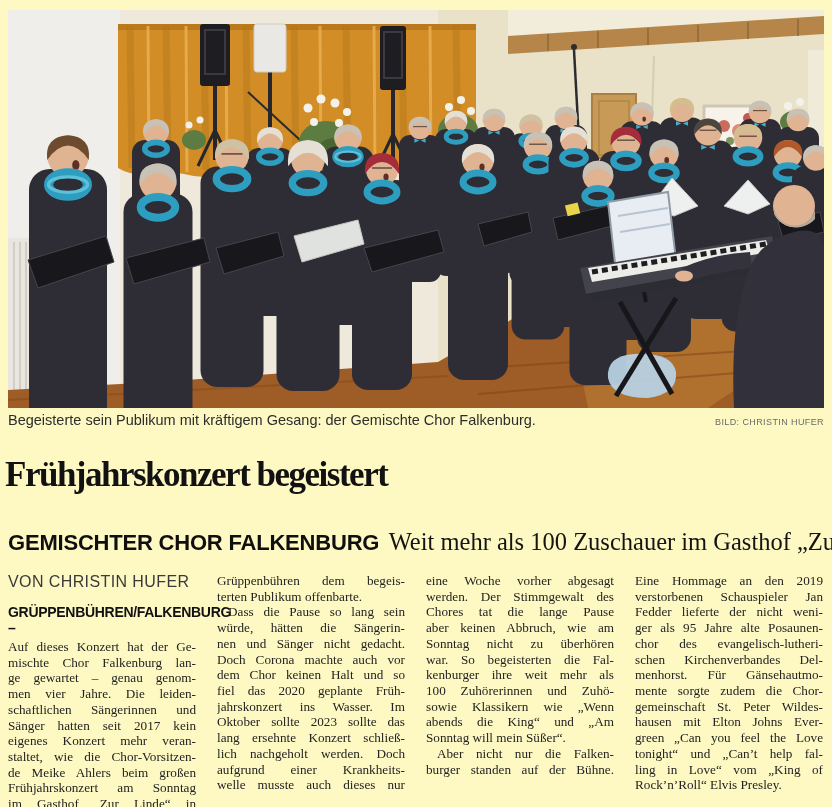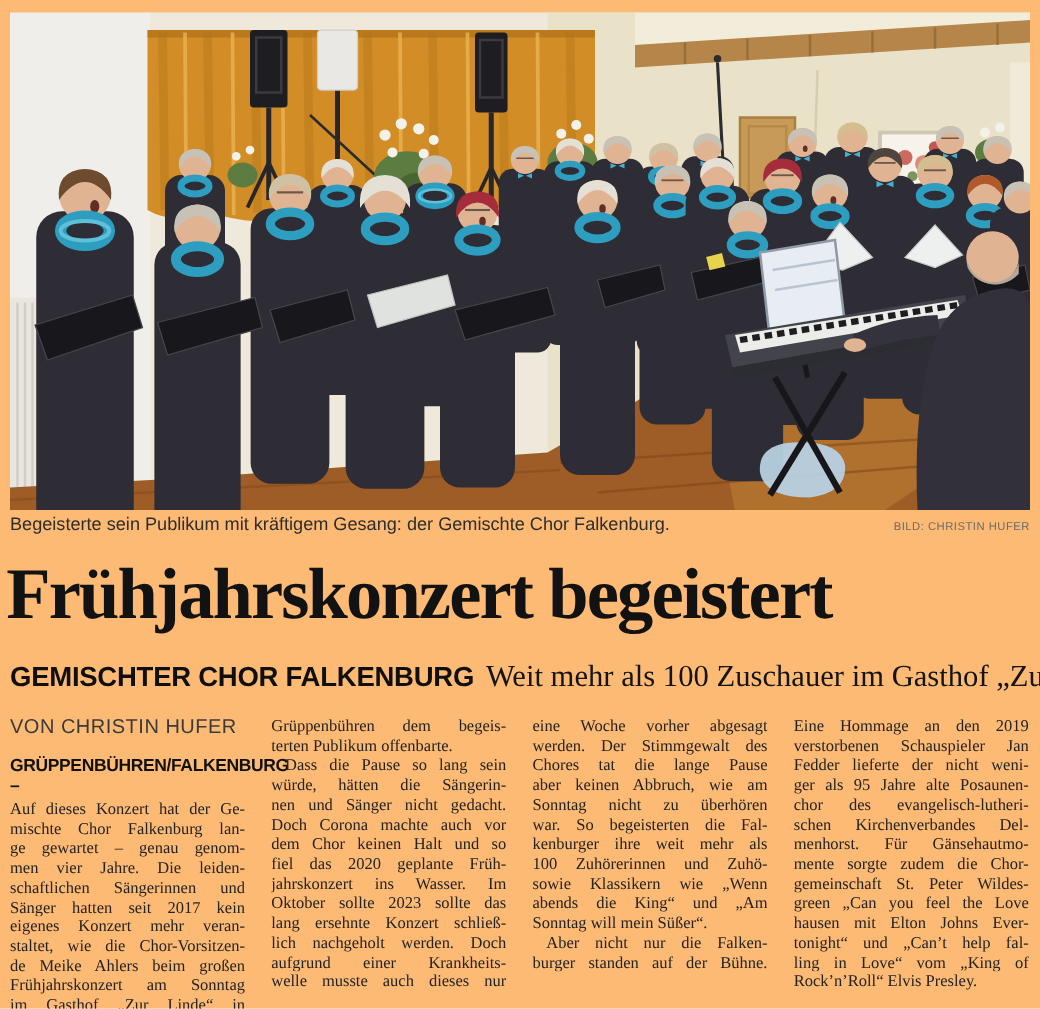--- a/index.html
+++ b/index.html
@@ -1,25 +1,25 @@
 <!DOCTYPE html>
 <html lang="de"><head>
 <meta charset="utf-8">
 <style>
   html,body{margin:0;padding:0;background:#ffffff;}
-  .page{position:relative;width:832px;height:807px;background:#fdba74;overflow:hidden;
+  .page{position:relative;width:832px;height:807px;background:#fef9c3;overflow:hidden;
         font-family:"Liberation Sans",sans-serif;}
   .photo{position:absolute;left:8px;top:10px;width:816px;height:398px;overflow:hidden;background:#ece5d2;}
   .photo svg{display:block;}
   .caption-row{position:absolute;left:8px;top:412px;width:816px;display:flex;
         justify-content:space-between;align-items:baseline;}
   .caption{font-size:14.5px;color:#2d2d2d;}
   .credit{font-size:9px;color:#6a6a6a;letter-spacing:.4px;}
   .headline{position:absolute;left:5px;top:446px;margin:0;font-family:"Liberation Serif",serif;
-        font-weight:700;font-size:58px;line-height:58px;letter-spacing:-1.5px;color:#121212;white-space:nowrap;}
+        font-weight:700;font-size:35px;line-height:58px;letter-spacing:-1.5px;color:#121212;white-space:nowrap;}
   .subhead{position:absolute;left:8px;top:528px;width:820px;white-space:nowrap;}
   .kicker{font-weight:700;font-size:22px;letter-spacing:-.2px;color:#0f0f0f;}
   .subtitle{font-family:"Liberation Serif",serif;font-size:24.5px;color:#141414;margin-left:5px;}
   .columns{position:absolute;left:8px;top:573px;width:817px;display:grid;
         grid-template-columns:repeat(4,188px);column-gap:21px;}
   .byline{font-size:16px;color:#3a3a3a;letter-spacing:.4px;margin:1px 0 15px 0;line-height:15px;}
   .dateline{font-weight:700;font-size:14px;letter-spacing:-.3px;color:#111;line-height:16px;margin-bottom:3px;
         font-family:"Liberation Sans",sans-serif;}
   .line{font-family:"Liberation Serif",serif;font-size:13.2px;line-height:15.72px;color:#232323;
         text-align:justify;text-align-last:justify;overflow:hidden;white-space:normal;}
@@ -447,22 +447,22 @@
       <div class="lines">
           <div class="line">Eine Hommage an den 2019</div>
           <div class="line">verstorbenen Schauspieler Jan</div>
           <div class="line">Fedder lieferte der nicht weni-</div>
           <div class="line">ger als 95 Jahre alte Posaunen-</div>
           <div class="line">chor des evangelisch-lutheri-</div>
           <div class="line">schen Kirchenverbandes Del-</div>
           <div class="line">menhorst. Für Gänsehautmo-</div>
           <div class="line">mente sorgte zudem die Chor-</div>
           <div class="line">gemeinschaft St. Peter Wildes-</div>
+          <div class="line">hausen mit Elton Johns Ever-</div>
           <div class="line">green „Can you feel the Love</div>
-          <div class="line">hausen mit Elton Johns Ever-</div>
           <div class="line">tonight“ und „Can’t help fal-</div>
           <div class="line">ling in Love“ vom „King of</div>
           <div class="line end">Rock’n’Roll“ Elvis Presley.</div>
         </div>
     </div>
   </div>
 
 </div>
 
 </body></html>

